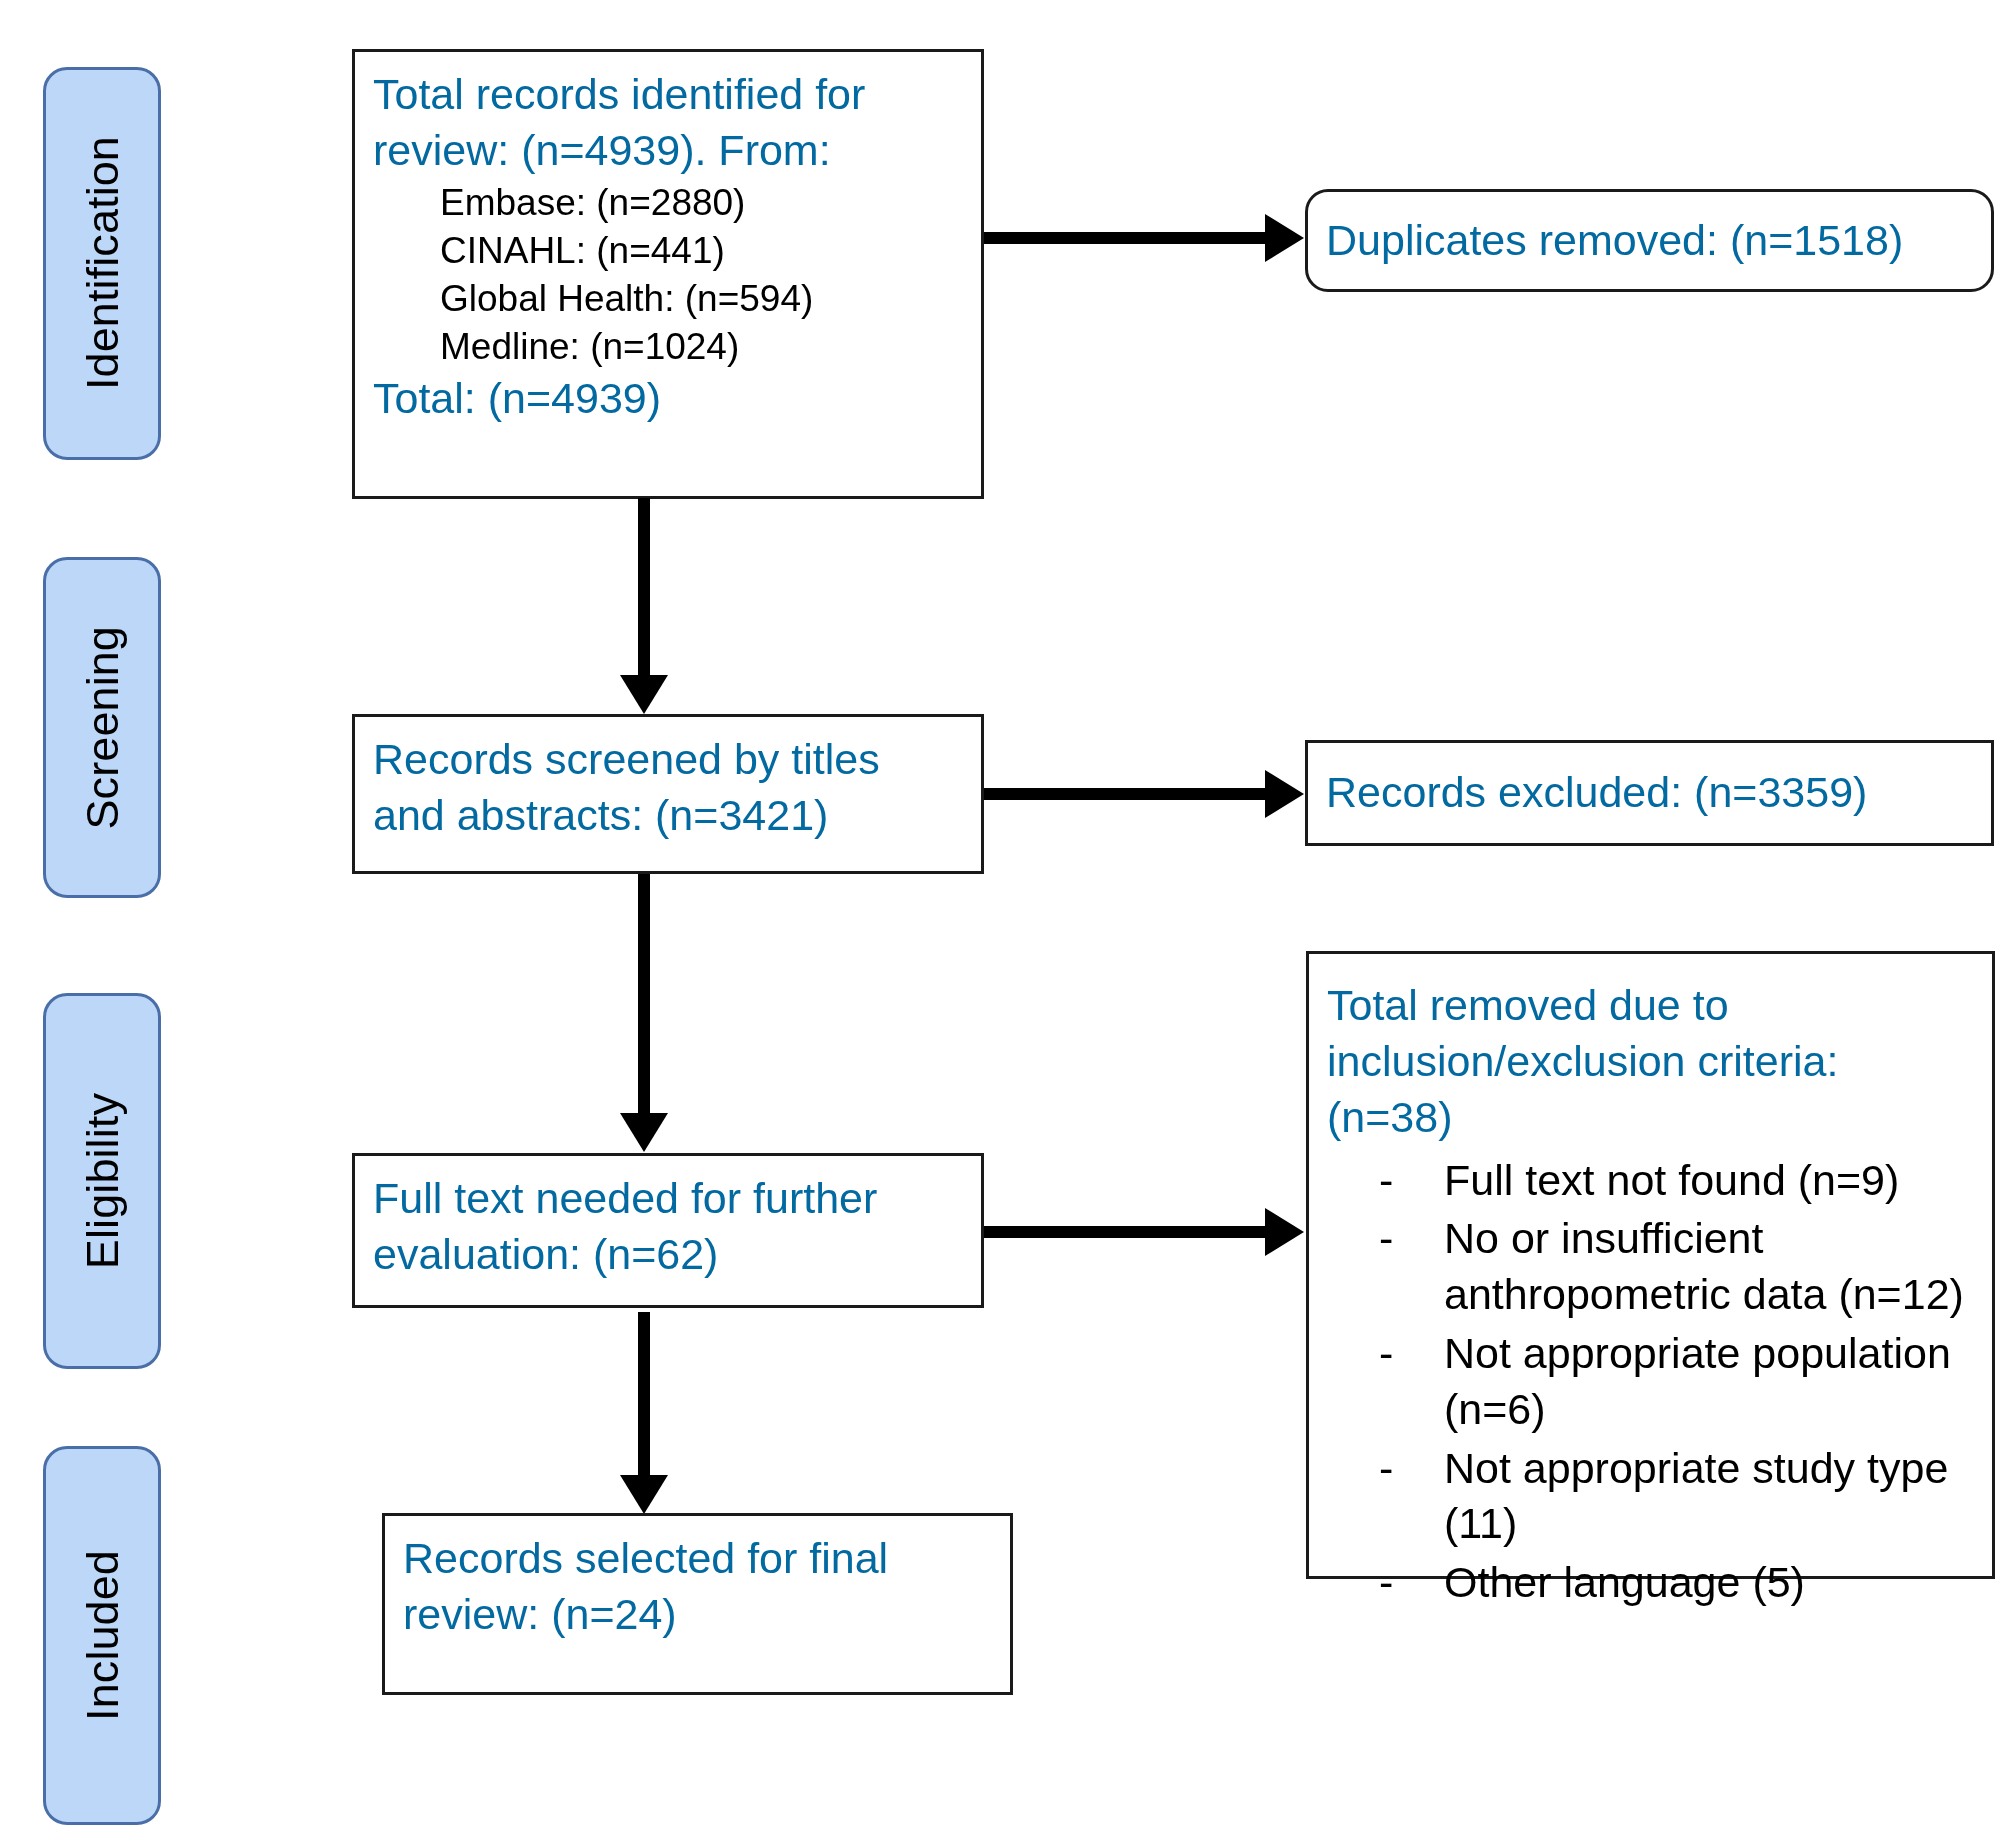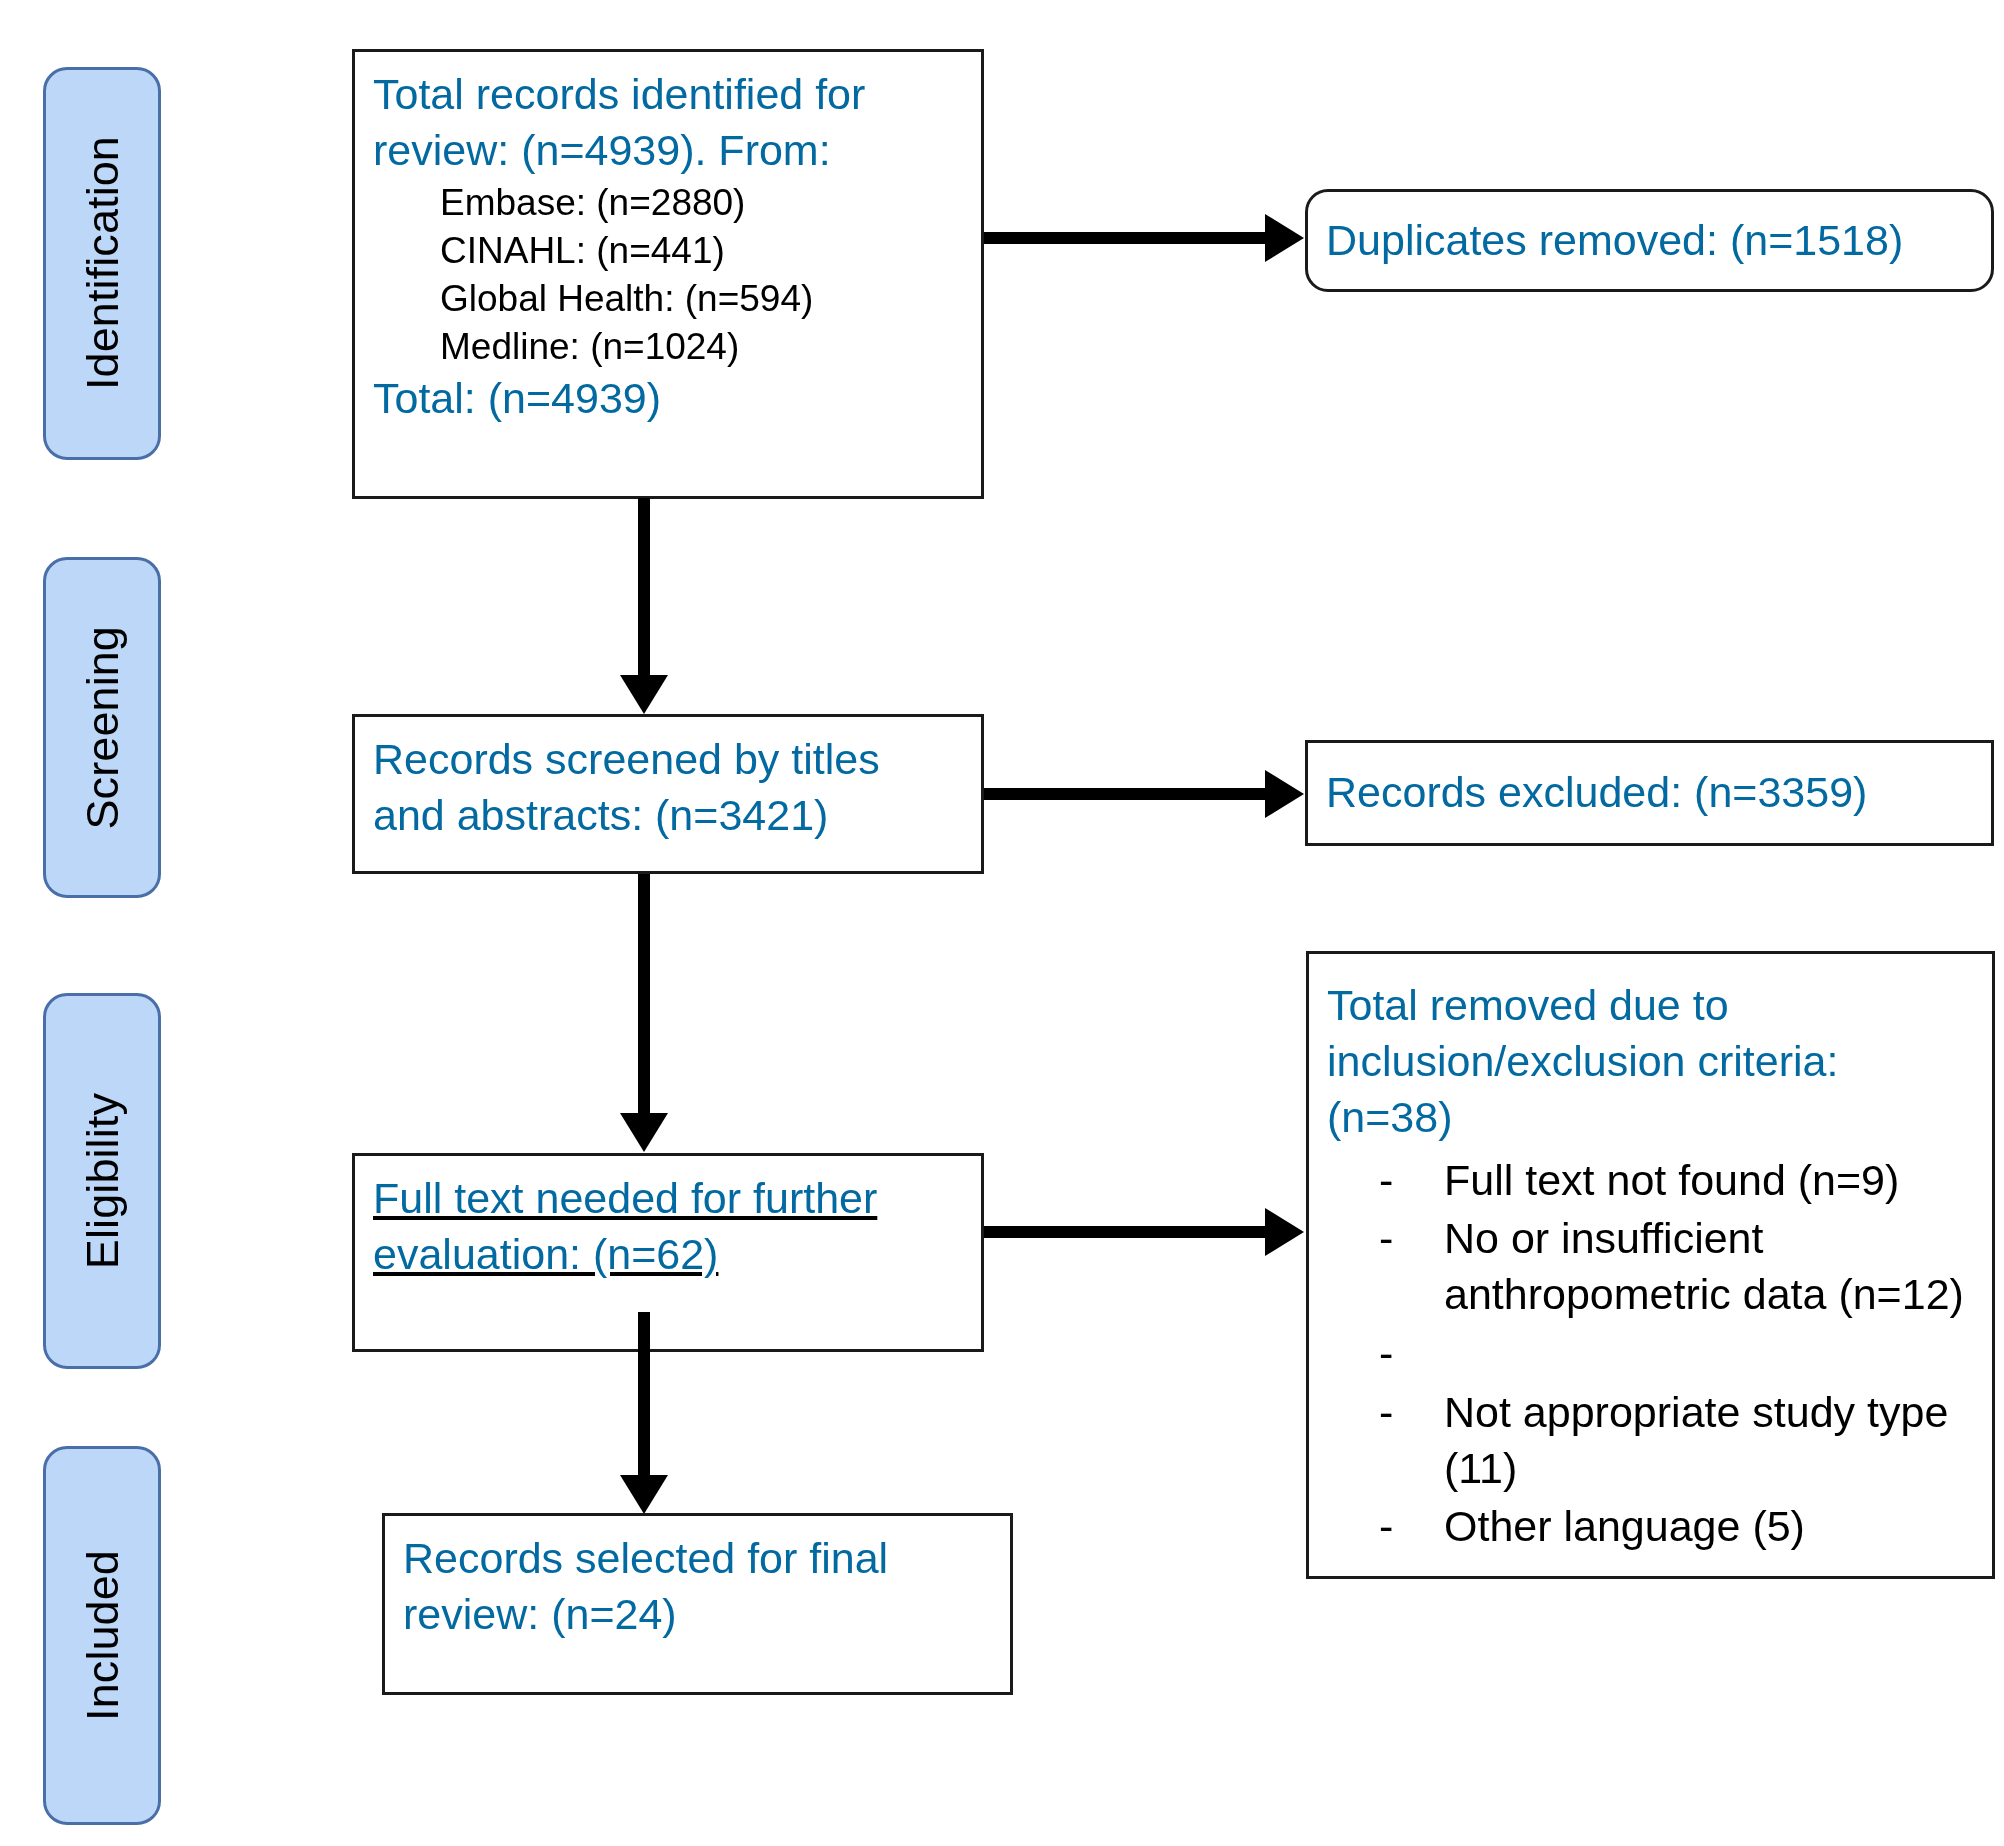--- a/index.html
+++ b/index.html
@@ -193,21 +193,21 @@
 
   <div class="flow-box single-line" style="left:1305px; top:740px; width:689px; height:106px;">
     <div class="box-text">Records excluded: (n=3359)</div>
   </div>
 
   <div class="arrow arrow-v" style="left:619px; top:874px; width:50px; height:278px;">
     <div class="shaft" style="height:242px;"></div>
     <div class="head"></div>
   </div>
 
-  <div class="flow-box" style="left:352px; top:1153px; width:632px; height:199px;text-decoration:underline;">
+  <div class="flow-box" style="left:352px; top:1153px; width:632px; height:155px;">
     <div class="box-text">Full text needed for further
 evaluation: (n=62)</div>
   </div>
 
   <div class="arrow arrow-h" style="left:984px; top:1207px; width:320px; height:50px;">
     <div class="shaft" style="width:285px;"></div>
     <div class="head"></div>
   </div>
 
   <div class="flow-box" style="left:1306px; top:951px; width:689px; height:628px; padding:24px 18px;">
@@ -222,20 +222,22 @@
 (n=9)</span>
       </li>
       <li class="bullet-item">
         <span class="bullet-mark">-</span>
         <span class="bullet-text">No or insufficient
 anthropometric data
 (n=12)</span>
       </li>
       <li class="bullet-item">
         <span class="bullet-mark">-</span>
+        <span class="bullet-text">Not appropriate
+population (n=6)</span>
       </li>
       <li class="bullet-item">
         <span class="bullet-mark">-</span>
         <span class="bullet-text">Not appropriate study
 type (11)</span>
       </li>
       <li class="bullet-item">
         <span class="bullet-mark">-</span>
         <span class="bullet-text">Other language (5)</span>
       </li>

